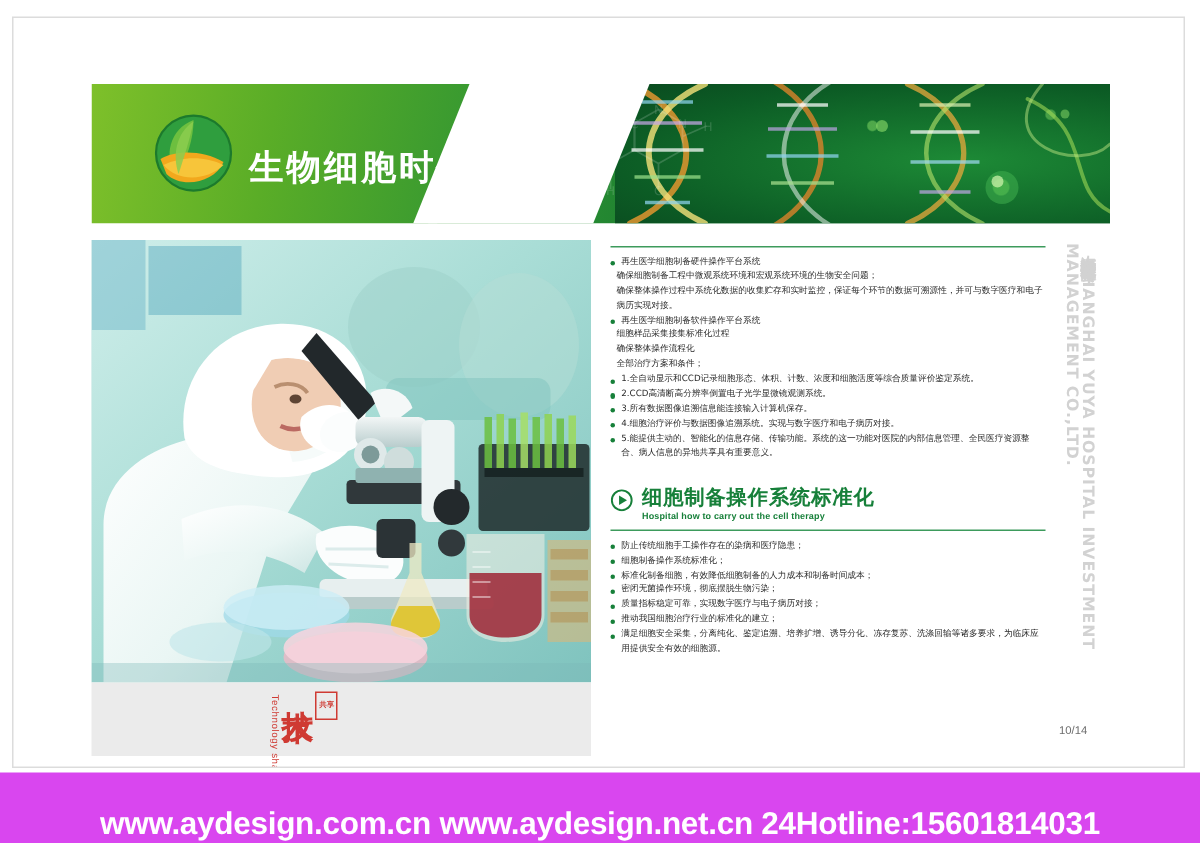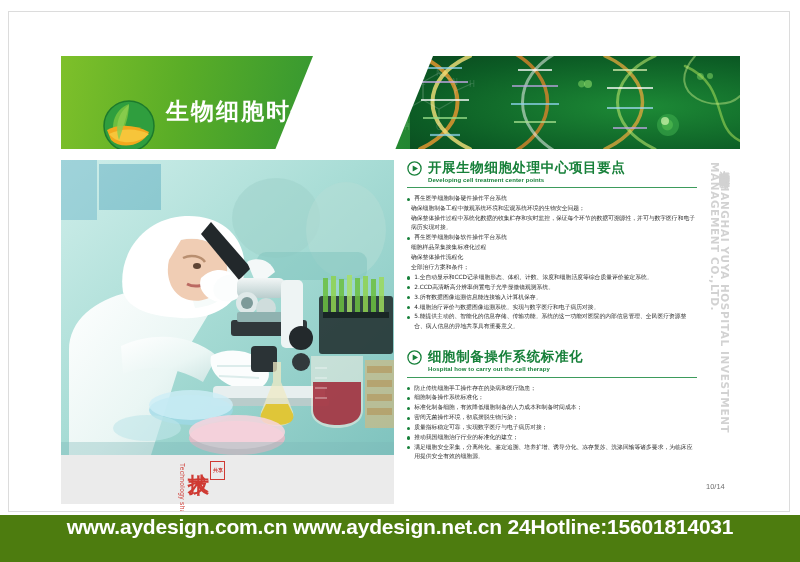--- a/index.html
+++ b/index.html
@@ -45,21 +45,21 @@
     transform:skewX(-22deg);
     transform-origin:top left;
   }
   .banner-wedge2{
     position:absolute;left:262px;top:0;width:6px;height:93px;
     background:rgba(255,255,255,.9);
     transform:skewX(-22deg);transform-origin:top left;
   }
 
   
-  .logo-wrap{position:absolute;left:42px;top:20px;display:flex;align-items:flex-start;gap:11px;margin-top:24px;}
+  .logo-wrap{position:absolute;left:42px;top:20px;display:flex;align-items:flex-end;gap:11px;}
   .logo-mark{position:relative;width:52px;height:52px;flex:none;}
   .brand-cn{
     color:#ffffff;font-size:23px;font-weight:bold;line-height:1;
     letter-spacing:2px;margin:0 0 4px 0;
     font-family:"DejaVu Sans","Liberation Sans",sans-serif;
   }
   .brand-en{
     color:#eaf6e2;font-size:8.5px;line-height:1.35;white-space:pre-line;
   }
   .hex-deco{position:absolute;left:300px;top:8px;opacity:.30;}
@@ -135,21 +135,21 @@
     font-family:"DejaVu Sans","Liberation Sans",sans-serif;
   }
   .pagenum{
     position:absolute;left:697px;top:470px;
     color:#6e6e6e;font-size:7.5px;
   }
 
   
   .footer{
     position:absolute;left:0;bottom:0;width:800px;height:47px;
-    background:#4d7c0f;display:flex;align-items:flex-start;justify-content:center;
+    background:#d946ef;display:flex;align-items:flex-end;justify-content:center;
   }
   .footer-txt{
     color:#ffffff;font-size:21px;font-weight:bold;letter-spacing:-.2px;
     font-family:"Liberation Sans","DejaVu Sans",sans-serif;
     white-space:nowrap;
   }
 </style>
 </head>
 <body>
 
@@ -337,30 +337,20 @@
     <div class="cap-inner">
       <div class="cap-vert">Technology sharing</div>
       <div class="cap-cn">技术</div>
       <div class="seal">共享</div>
     </div>
   </div>
 
   <div class="content">
 
     <div class="section">
-      <div class="sec-head">
-        <svg class="play-icon" width="15" height="15" viewBox="0 0 15 15">
-          <circle cx="7.5" cy="7.5" r="6.6" fill="none" stroke="#17803a" stroke-width="1.3"></circle>
-          <polygon points="5.7,4.4 11,7.5 5.7,10.6" fill="#17803a"></polygon>
-        </svg>
-        <div class="sec-titles">
-          <div class="sec-cn">开展生物细胞处理中心项目要点</div>
-          <div class="sec-en">Developing cell treatment center points</div>
-        </div>
-      </div>
       <div class="sec-rule"></div>
 
       <div class="line">
           <span class="dot"></span>
           <span class="txt">再生医学细胞制备硬件操作平台系统</span>
         </div>
       <div class="line plain">
           <span class="dot"></span>
           <span class="txt">确保细胞制备工程中微观系统环境和宏观系统环境的生物安全问题；</span>
         </div>

